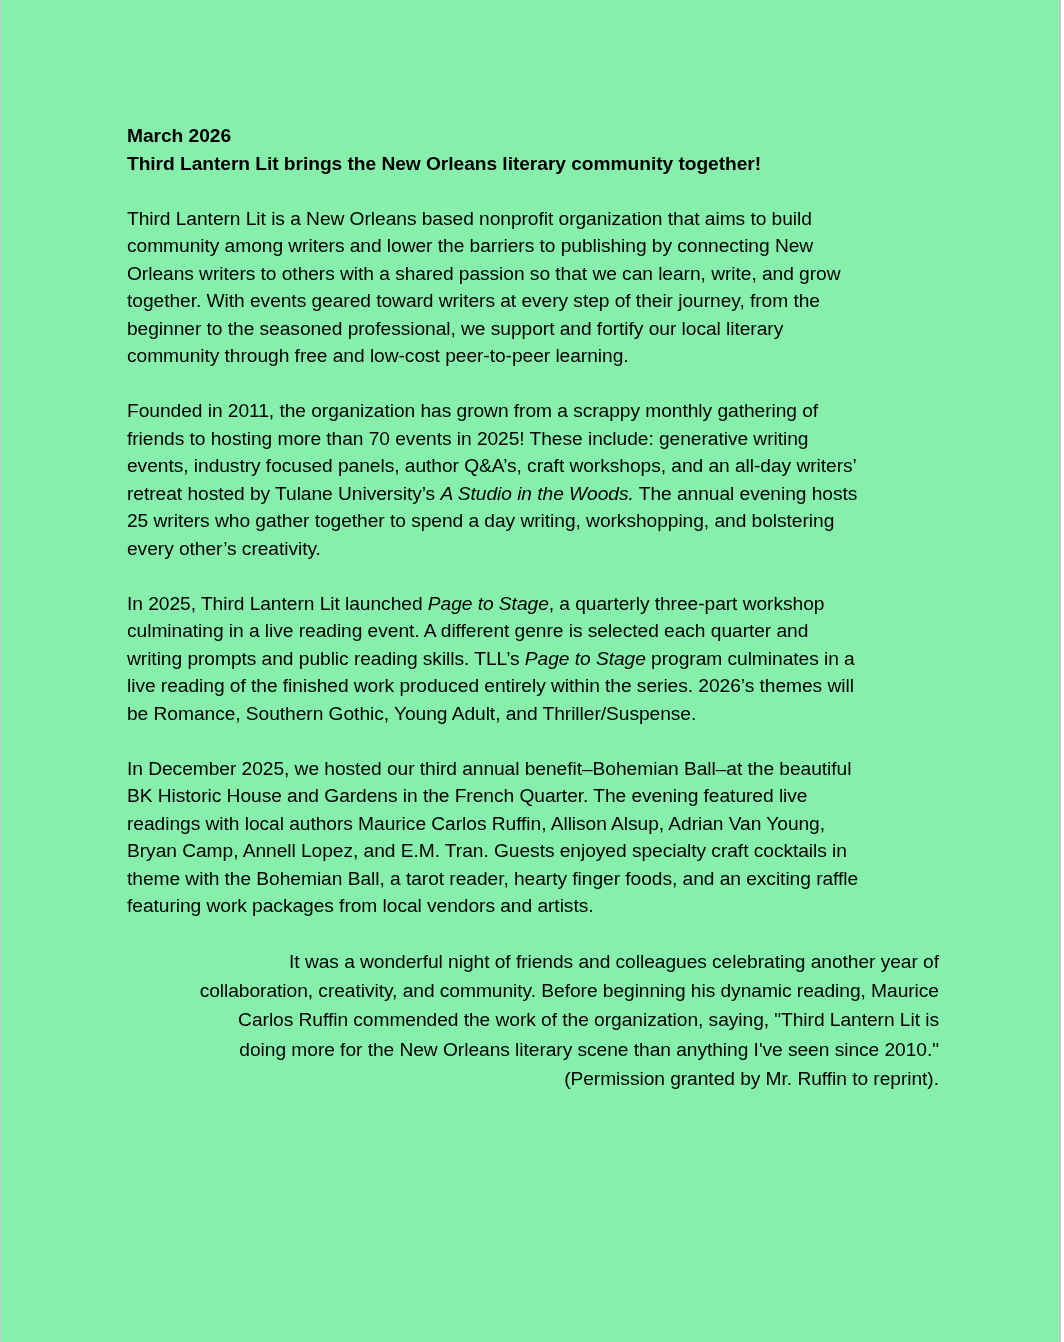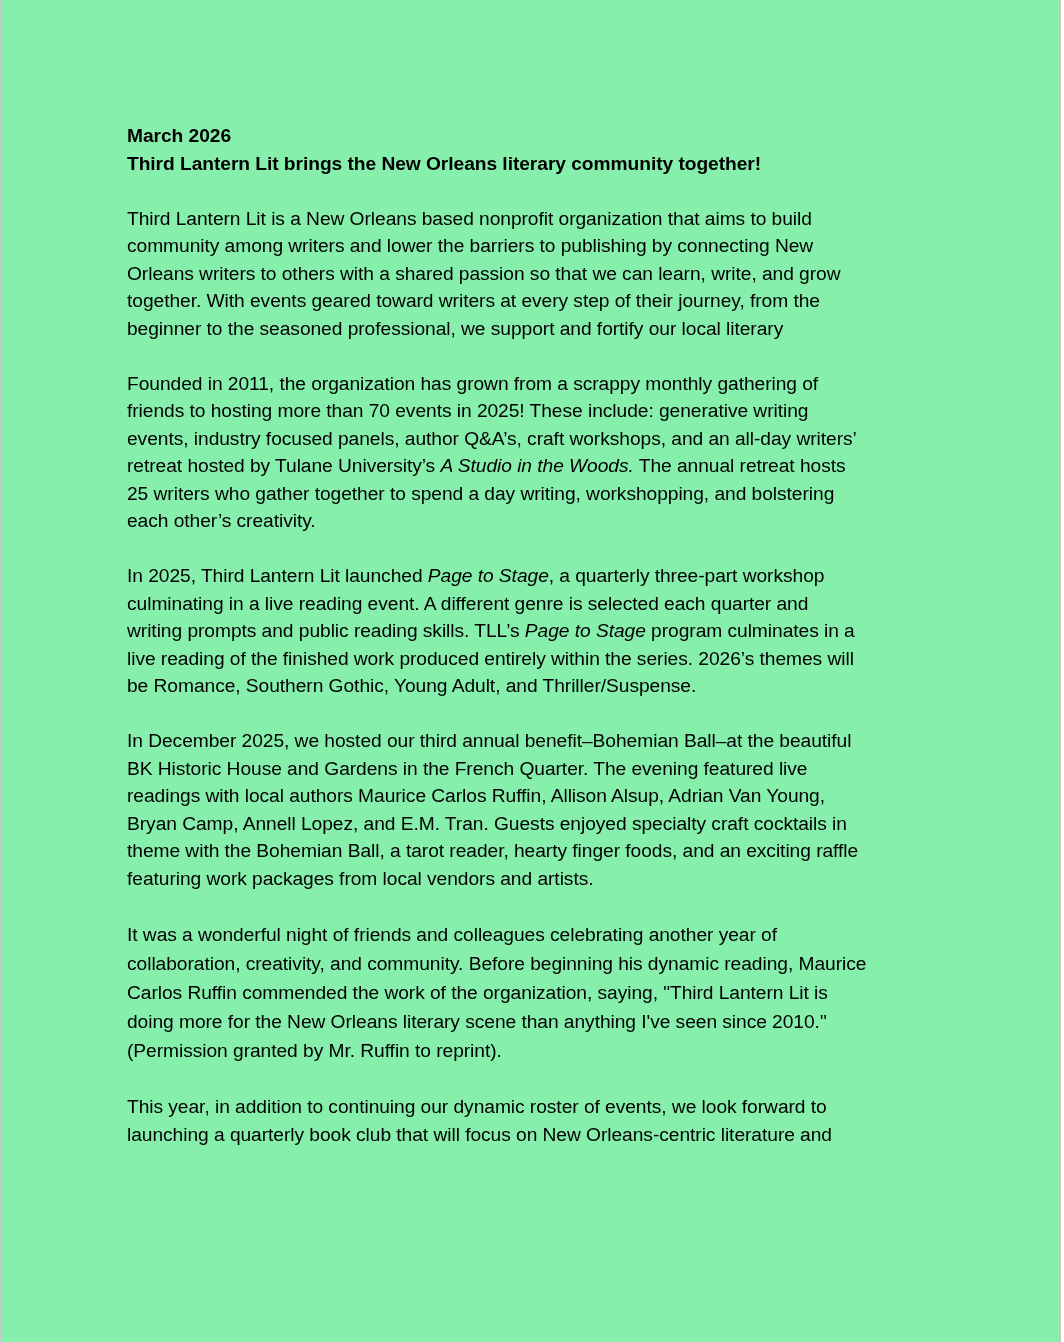--- a/index.html
+++ b/index.html
@@ -39,20 +39,21 @@
       font-weight: bold;
       margin: 0;
     }
     p {
       margin: 0;
     }
     .gap {
       height: 27.5px;
     }
     .quote {
+      text-align: right;
       line-height: 29.2px;
       margin-right: 0;
     }
     em { }
   </style>
 </head>
 <body>
 
 <div class="page">
   <div class="content">
@@ -61,31 +62,32 @@
     <p class="heading">Third Lantern Lit brings the New Orleans literary community together!</p>
 
     <div class="gap"></div>
 
     <div>
       <p>Third Lantern Lit is a New Orleans based nonprofit organization that aims to build</p>
       <p>community among writers and lower the barriers to publishing by connecting New</p>
       <p>Orleans writers to others with a shared passion so that we can learn, write, and grow</p>
       <p>together. With events geared toward writers at every step of their journey, from the</p>
       <p>beginner to the seasoned professional, we support and fortify our local literary</p>
+      <p>community through free and low-cost peer-to-peer learning.</p>
     </div>
 
     <div class="gap"></div>
 
     <div>
       <p>Founded in 2011, the organization has grown from a scrappy monthly gathering of</p>
       <p>friends to hosting more than 70 events in 2025! These include: generative writing</p>
       <p>events, industry focused panels, author Q&amp;A’s, craft workshops, and an all-day writers’</p>
-      <p><span>retreat hosted by Tulane University’s </span><em>A Studio in the Woods.</em><span> The annual retreat hosts</span></p>
+      <p><span>retreat hosted by Tulane University’s </span><em>A Studio in the Woods.</em><span> The annual evening hosts</span></p>
       <p>25 writers who gather together  to spend a day writing, workshopping, and bolstering</p>
-      <p>each other’s creativity.</p>
+      <p>every other’s creativity.</p>
     </div>
 
     <div class="gap"></div>
 
     <div>
       <p><span>In 2025, Third Lantern Lit launched </span><em>Page to Stage</em><span>, a quarterly three-part workshop</span></p>
       <p>culminating in a live reading event. A different genre is selected each quarter and</p>
       <p><span>writing prompts and public reading skills. TLL’s </span><em>Page to Stage</em><span> program culminates in a</span></p>
       <p>live reading of the finished work produced entirely within the series. 2026’s themes will</p>
       <p>be Romance, Southern Gothic, Young Adult, and Thriller/Suspense.</p>
@@ -107,19 +109,15 @@
     <div class="quote">
       <p>It was a wonderful night of friends and colleagues celebrating another year of</p>
       <p>collaboration, creativity, and community. Before beginning his dynamic reading, Maurice</p>
       <p>Carlos Ruffin commended the work of the organization, saying, "Third Lantern Lit is</p>
       <p>doing more for the New Orleans literary scene than anything I've seen since 2010."</p>
       <p>(Permission granted by Mr. Ruffin to reprint).</p>
     </div>
 
     <div class="gap"></div>
 
-    <div>
-      <p>This year, in addition to continuing our dynamic roster of events, we look forward to</p>
-      <p>launching a quarterly book club that will focus on New Orleans-centric literature and</p>
-    </div>
 
   </div>
 </div>
 
 </body></html>

